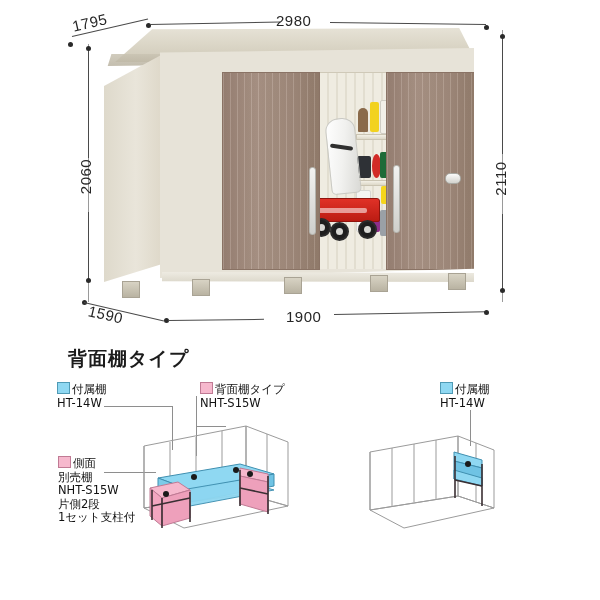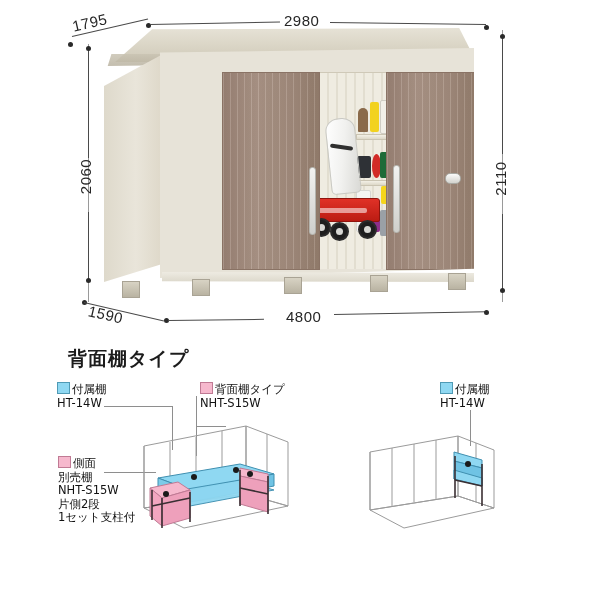--- a/index.html
+++ b/index.html
@@ -173,21 +173,21 @@
 <div class="stage">
 
   <div class="abs" style="left:0;top:0;width:600px;height:338px;">
 
     <div class="dim" style="left:72px;top:14px;transform:rotate(-13deg);">1795</div>
     <div class="dline h" style="left:72px;top:36px;width:78px;transform:rotate(-13deg);transform-origin:left center;"></div>
     <div class="arrowdot" style="left:68px;top:42px;"></div>
     <div class="arrowdot" style="left:146px;top:23px;"></div>
 
     <div class="dline h" style="left:150px;top:24px;width:130px;transform:rotate(-1.1deg);transform-origin:left center;"></div>
-    <div class="dim" style="left:284px;top:12px;">2980</div>
+    <div class="dim" style="left:276px;top:12px;">2980</div>
     <div class="dline h" style="left:330px;top:22px;width:156px;transform:rotate(.7deg);transform-origin:left center;"></div>
     <div class="arrowdot" style="left:484px;top:25px;"></div>
 
     <div class="tick" style="left:88px;top:44px;height:258px;"></div>
     <div class="tick" style="left:502px;top:30px;height:272px;"></div>
 
     <div class="dline v" style="left:88px;top:48px;height:110px;"></div>
     <div class="dim dim-v" style="left:68px;top:168px;transform:rotate(-90deg);">2060</div>
     <div class="dline v" style="left:88px;top:212px;height:70px;"></div>
     <div class="arrowdot" style="left:86px;top:46px;"></div>
@@ -258,21 +258,21 @@
       <div class="leg" style="left:266px;bottom:8px;"></div>
       <div class="leg" style="left:344px;bottom:10px;"></div>
     </div>
 
     <div class="arrowdot" style="left:82px;top:300px;"></div>
     <div class="dline h" style="left:84px;top:302px;width:82px;transform:rotate(13deg);transform-origin:left center;"></div>
     <div class="dim" style="left:88px;top:306px;transform:rotate(13deg);">1590</div>
     <div class="arrowdot" style="left:164px;top:318px;"></div>
 
     <div class="dline h" style="left:168px;top:320px;width:96px;transform:rotate(-.7deg);transform-origin:left center;"></div>
-    <div class="dim" style="left:286px;top:308px;">4800</div>
+    <div class="dim" style="left:286px;top:308px;">1900</div>
     <div class="dline h" style="left:334px;top:314px;width:152px;transform:rotate(-1deg);transform-origin:left center;"></div>
     <div class="arrowdot" style="left:484px;top:310px;"></div>
   </div>
 
   <div class="lower">
 
     <div class="sec-title" style="left:68px;top:8px;">背面棚タイプ</div>
 
     <div class="lbl" style="left:57px;top:44px;">
       <span class="sw sw-cyan"></span><span>付属棚</span><br>

